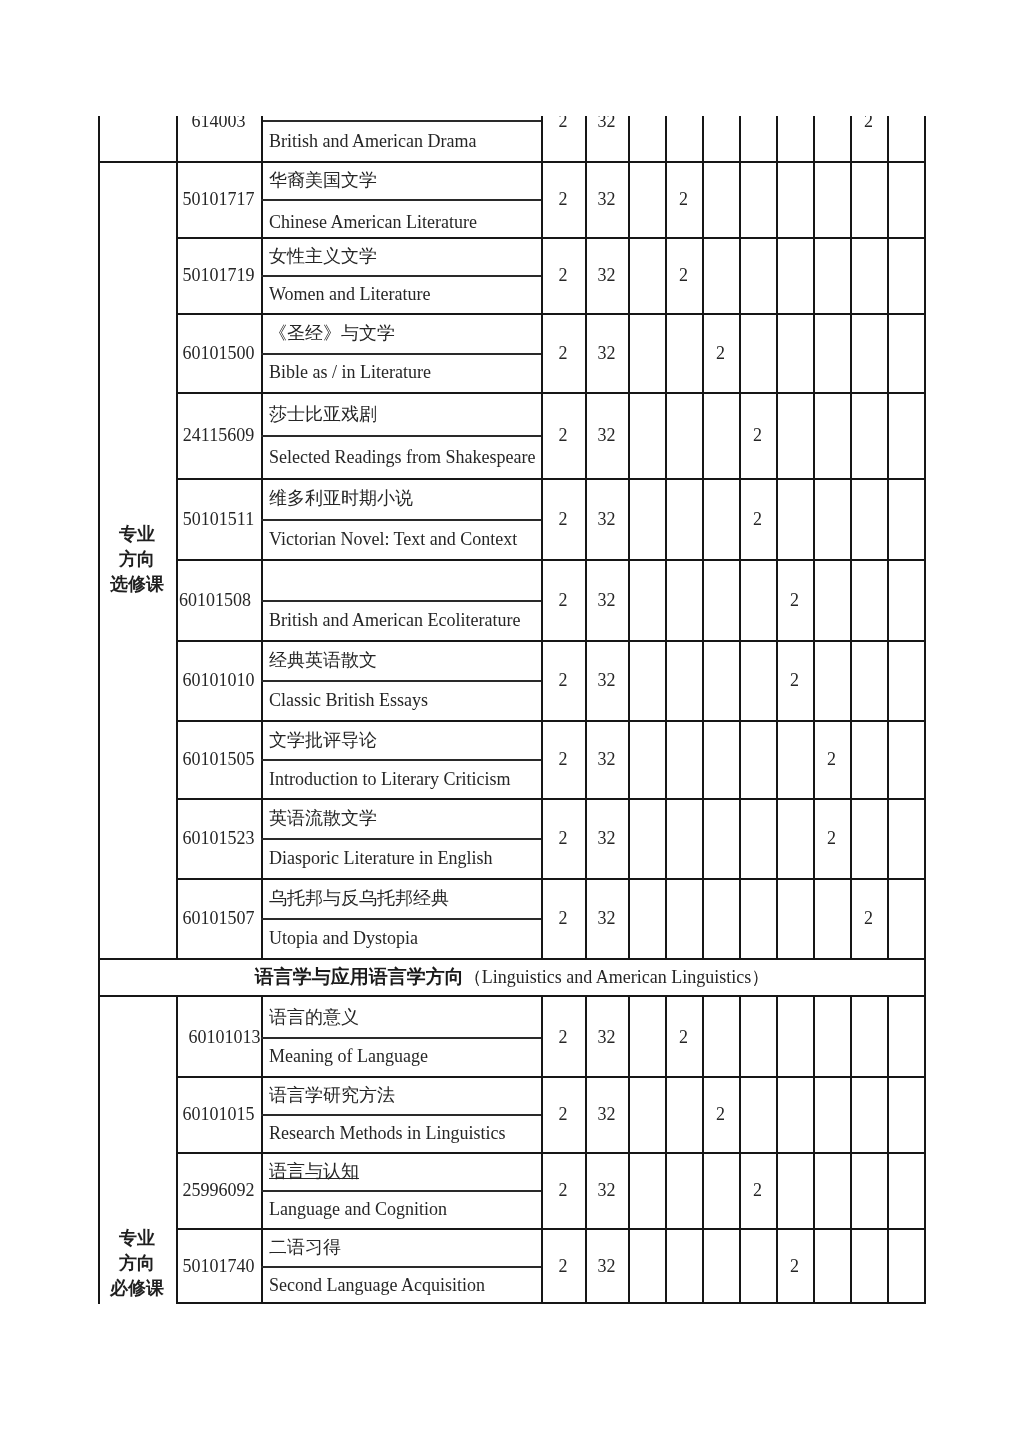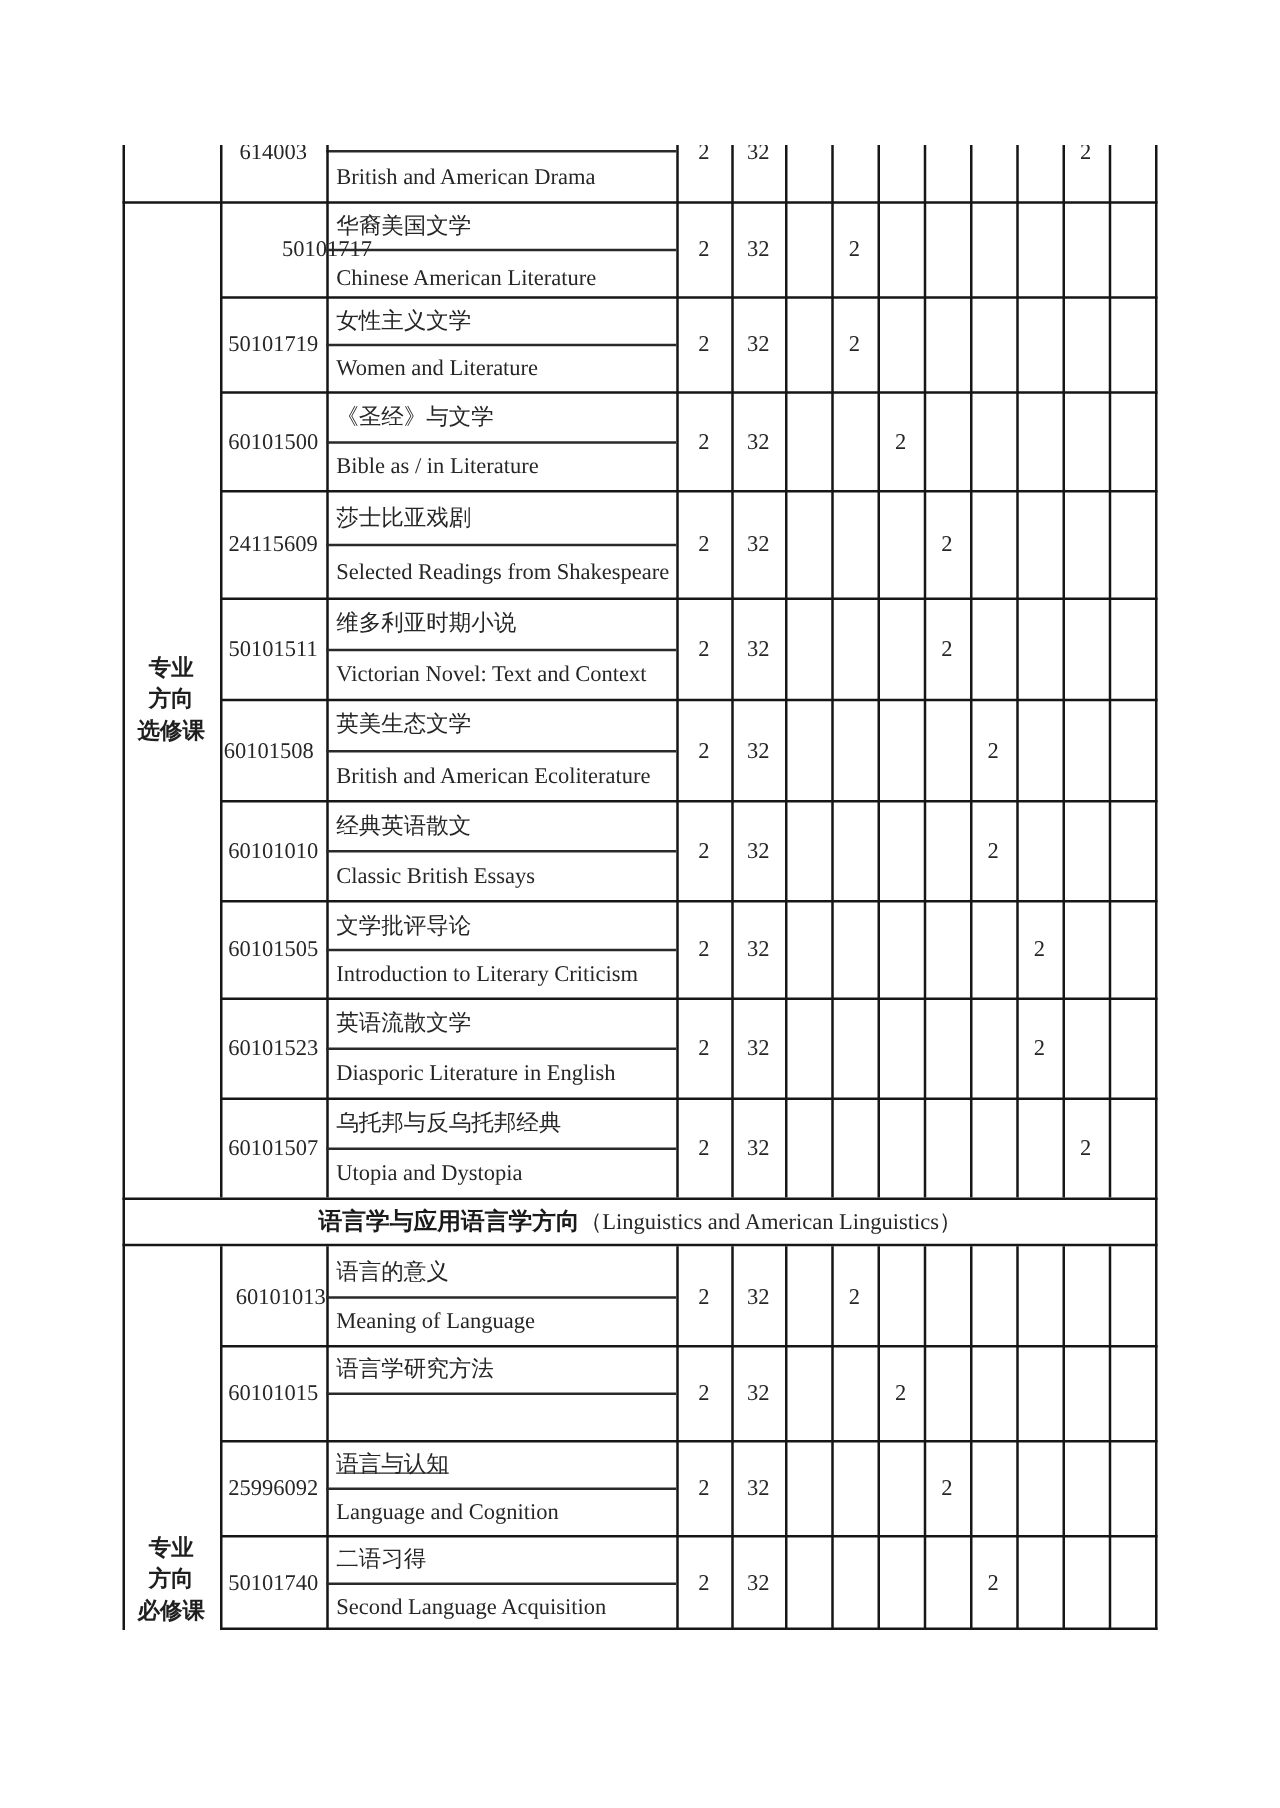--- a/index.html
+++ b/index.html
@@ -103,21 +103,21 @@
       <div class="split" style="left: 261px; top: 519px; width: 280px;"></div>
       <div class="split" style="left: 261px; top: 600px; width: 280px;"></div>
       <div class="split" style="left: 261px; top: 680px; width: 280px;"></div>
       <div class="split" style="left: 261px; top: 759px; width: 280px;"></div>
       <div class="split" style="left: 261px; top: 838px; width: 280px;"></div>
       <div class="split" style="left: 261px; top: 918px; width: 280px;"></div>
       <div class="split" style="left: 261px; top: 1037px; width: 280px;"></div>
       <div class="split" style="left: 261px; top: 1114px; width: 280px;"></div>
       <div class="split" style="left: 261px; top: 1190px; width: 280px;"></div>
       <div class="split" style="left: 261px; top: 1266px; width: 280px;"></div>
-      <div class="t ctr" style="left: 176px; top: 187px; width: 85px; margin-left: 43px;">50101717</div>
+      <div class="t ctr" style="left: 176px; top: 187px; width: 85px;">50101717</div>
       <div class="t" style="left: 269px; top: 168px; width: 264px;">华裔美国文学</div>
       <div class="t" style="left: 269px; top: 210px; width: 264px;">Chinese American Literature</div>
       <div class="t ctr" style="left: 541px; top: 187px; width: 44px;">2</div>
       <div class="t ctr" style="left: 585px; top: 187px; width: 43px;">32</div>
       <div class="t ctr" style="left: 665px; top: 187px; width: 37px;">2</div>
       <div class="t ctr" style="left: 176px; top: 263px; width: 85px;">50101719</div>
       <div class="t" style="left: 269px; top: 244px; width: 264px;">女性主义文学</div>
       <div class="t" style="left: 269px; top: 282px; width: 264px;">Women and Literature</div>
       <div class="t ctr" style="left: 541px; top: 263px; width: 44px;">2</div>
       <div class="t ctr" style="left: 585px; top: 263px; width: 43px;">32</div>
@@ -134,21 +134,20 @@
       <div class="t ctr" style="left: 541px; top: 423px; width: 44px;">2</div>
       <div class="t ctr" style="left: 585px; top: 423px; width: 43px;">32</div>
       <div class="t ctr" style="left: 739px; top: 423px; width: 37px;">2</div>
       <div class="t ctr" style="left: 176px; top: 507px; width: 85px;">50101511</div>
       <div class="t" style="left: 269px; top: 486px; width: 264px;">维多利亚时期小说</div>
       <div class="t" style="left: 269px; top: 527px; width: 264px;">Victorian Novel: Text and Context</div>
       <div class="t ctr" style="left: 541px; top: 507px; width: 44px;">2</div>
       <div class="t ctr" style="left: 585px; top: 507px; width: 43px;">32</div>
       <div class="t ctr" style="left: 739px; top: 507px; width: 37px;">2</div>
       <div class="t ctr" style="left: 176px; top: 588px; width: 78px;">60101508</div>
-      <div class="t" style="left: 269px; top: 567px; width: 264px;">英美生态文学</div>
       <div class="t" style="left: 269px; top: 608px; width: 264px;">British and American Ecoliterature</div>
       <div class="t ctr" style="left: 541px; top: 588px; width: 44px;">2</div>
       <div class="t ctr" style="left: 585px; top: 588px; width: 43px;">32</div>
       <div class="t ctr" style="left: 776px; top: 588px; width: 37px;">2</div>
       <div class="t ctr" style="left: 176px; top: 668px; width: 85px;">60101010</div>
       <div class="t" style="left: 269px; top: 648px; width: 264px;">经典英语散文</div>
       <div class="t" style="left: 269px; top: 688px; width: 264px;">Classic British Essays</div>
       <div class="t ctr" style="left: 541px; top: 668px; width: 44px;">2</div>
       <div class="t ctr" style="left: 585px; top: 668px; width: 43px;">32</div>
       <div class="t ctr" style="left: 776px; top: 668px; width: 37px;">2</div>
@@ -171,20 +170,21 @@
       <div class="t ctr" style="left: 585px; top: 906px; width: 43px;">32</div>
       <div class="t ctr" style="left: 850px; top: 906px; width: 37px;">2</div>
       <div class="t ctr" style="left: 176px; top: 1025px; width: 97px;">60101013</div>
       <div class="t" style="left: 269px; top: 1005px; width: 264px;">语言的意义</div>
       <div class="t" style="left: 269px; top: 1044px; width: 264px;">Meaning of Language</div>
       <div class="t ctr" style="left: 541px; top: 1025px; width: 44px;">2</div>
       <div class="t ctr" style="left: 585px; top: 1025px; width: 43px;">32</div>
       <div class="t ctr" style="left: 665px; top: 1025px; width: 37px;">2</div>
       <div class="t ctr" style="left: 176px; top: 1102px; width: 85px;">60101015</div>
       <div class="t" style="left: 269px; top: 1083px; width: 264px;">语言学研究方法</div>
+      <div class="t" style="left: 269px; top: 1121px; width: 264px;">Research Methods in Linguistics</div>
       <div class="t ctr" style="left: 541px; top: 1102px; width: 44px;">2</div>
       <div class="t ctr" style="left: 585px; top: 1102px; width: 43px;">32</div>
       <div class="t ctr" style="left: 702px; top: 1102px; width: 37px;">2</div>
       <div class="t ctr" style="left: 176px; top: 1178px; width: 85px;">25996092</div>
       <div class="t" style="left: 269px; top: 1159px; width: 264px; text-decoration: underline;">语言与认知</div>
       <div class="t" style="left: 269px; top: 1197px; width: 264px;">Language and Cognition</div>
       <div class="t ctr" style="left: 541px; top: 1178px; width: 44px;">2</div>
       <div class="t ctr" style="left: 585px; top: 1178px; width: 43px;">32</div>
       <div class="t ctr" style="left: 739px; top: 1178px; width: 37px;">2</div>
       <div class="t ctr" style="left: 176px; top: 1254px; width: 85px;">50101740</div>

